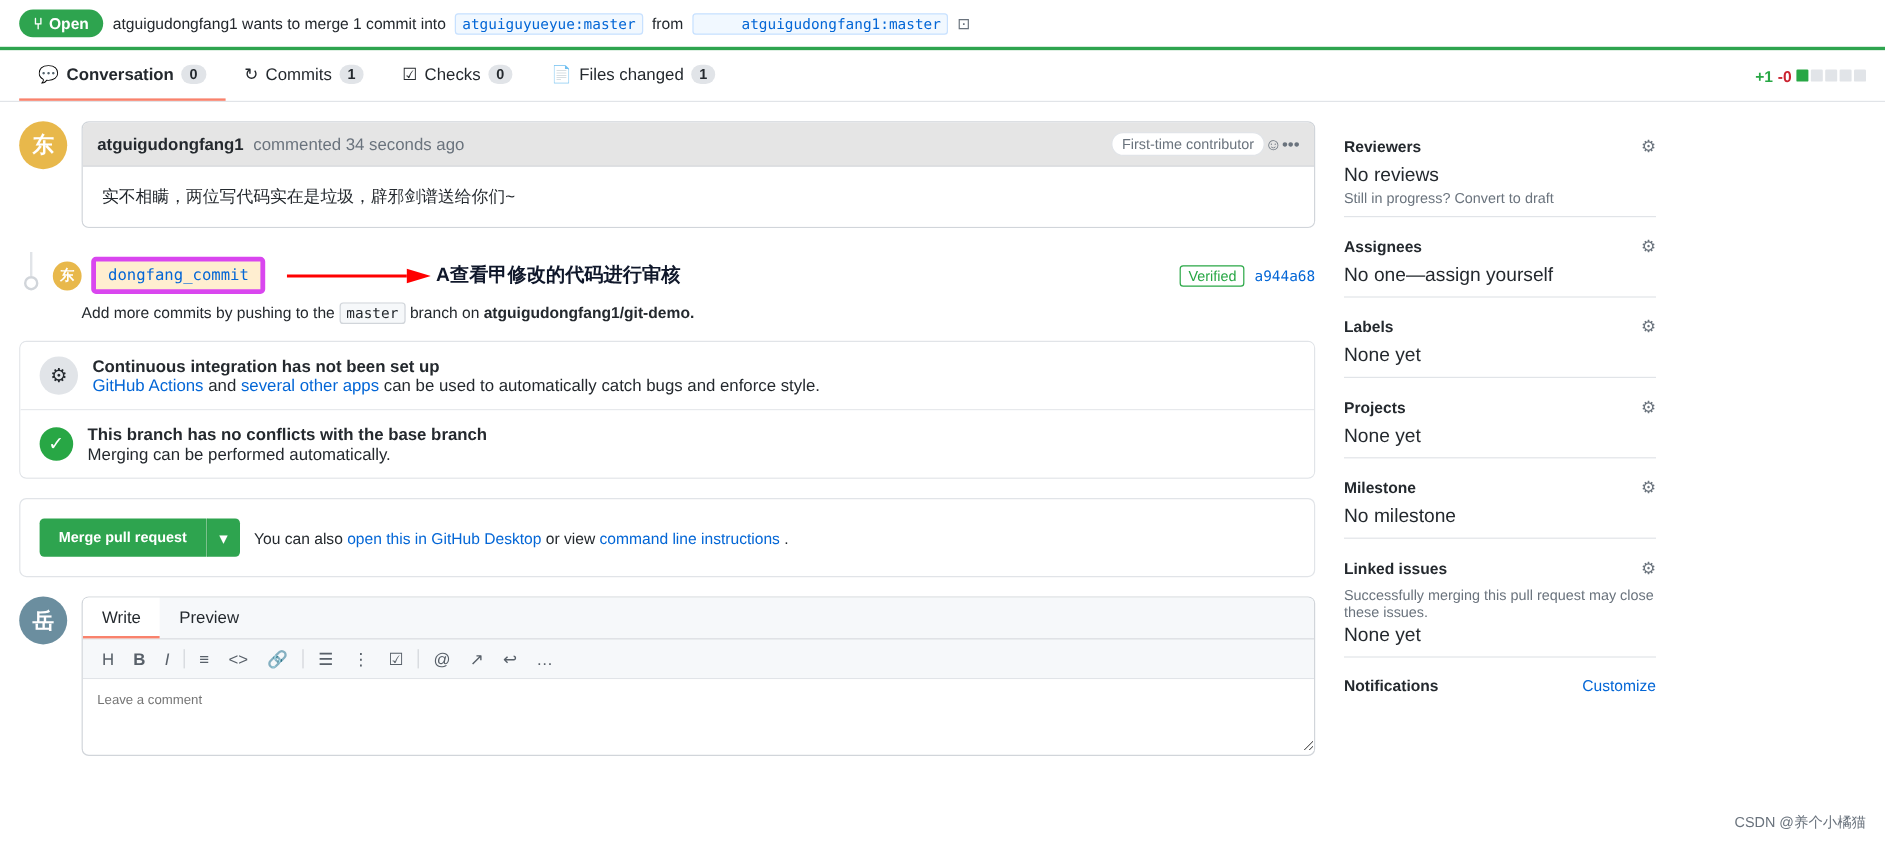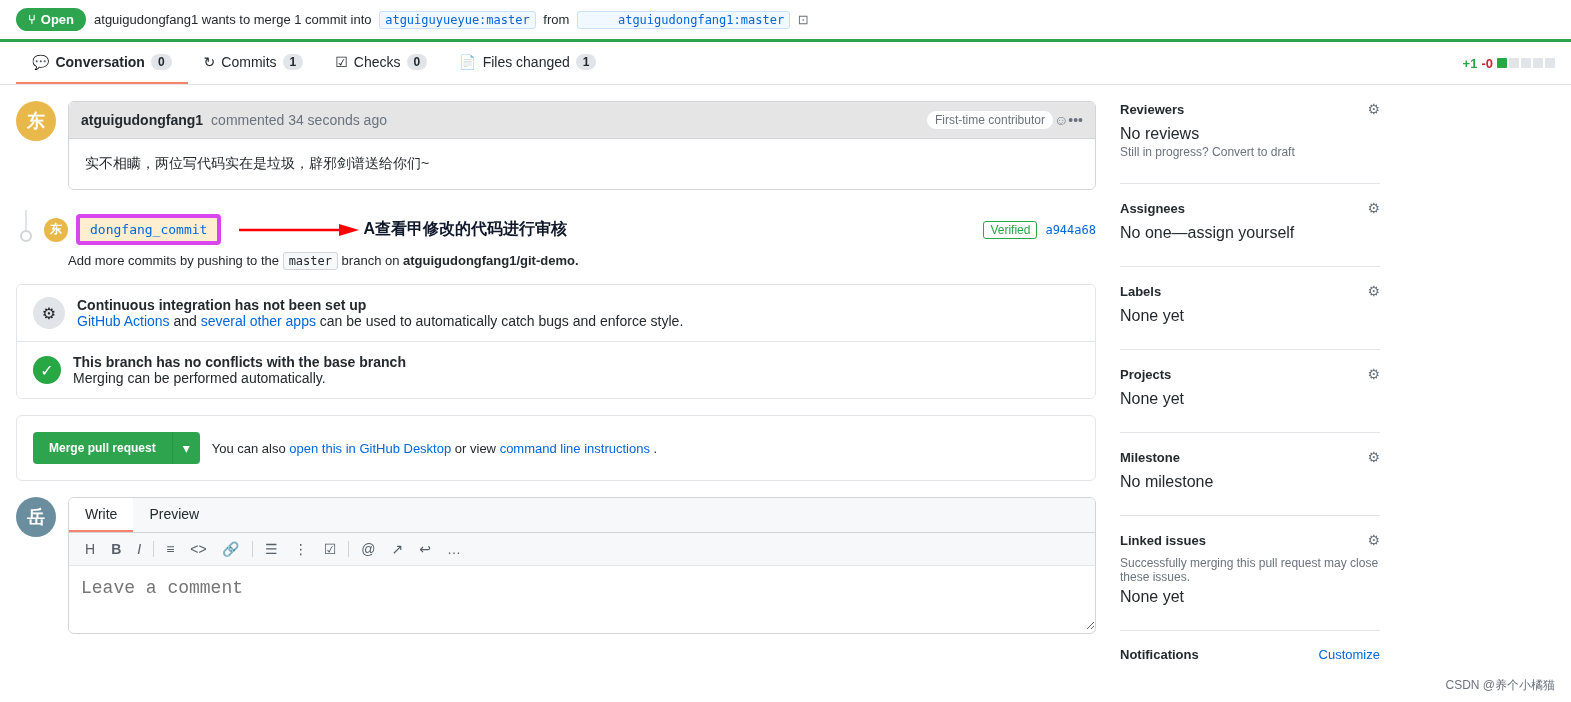--- a/index.html
+++ b/index.html
@@ -410,31 +410,32 @@
       height: 16px;
       background: #d1d5da;
     }
 
     .write-input {
       width: 100%;
       min-height: 60px;
       padding: 12px;
       border: none;
       outline: none;
-      font-size: 18px;
+      font-size: 11px;
       color: #701a75;
       resize: vertical;
-      font-family: Liberation Mono, monospace;
+      font-family: Liberation Sans, sans-serif;
     }
 
     
     .sidebar-section {
       margin-bottom: 16px;
-      padding-bottom: 24px;
+      padding-bottom: 8px;
       border-bottom: 1px solid #e1e4e8;
+      margin-top: 13px;
     }
 
     .sidebar-section:last-child { border-bottom: none; }
 
     .sidebar-section-header {
       display: flex;
       justify-content: space-between;
       align-items: center;
       margin-bottom: 8px;
     }

